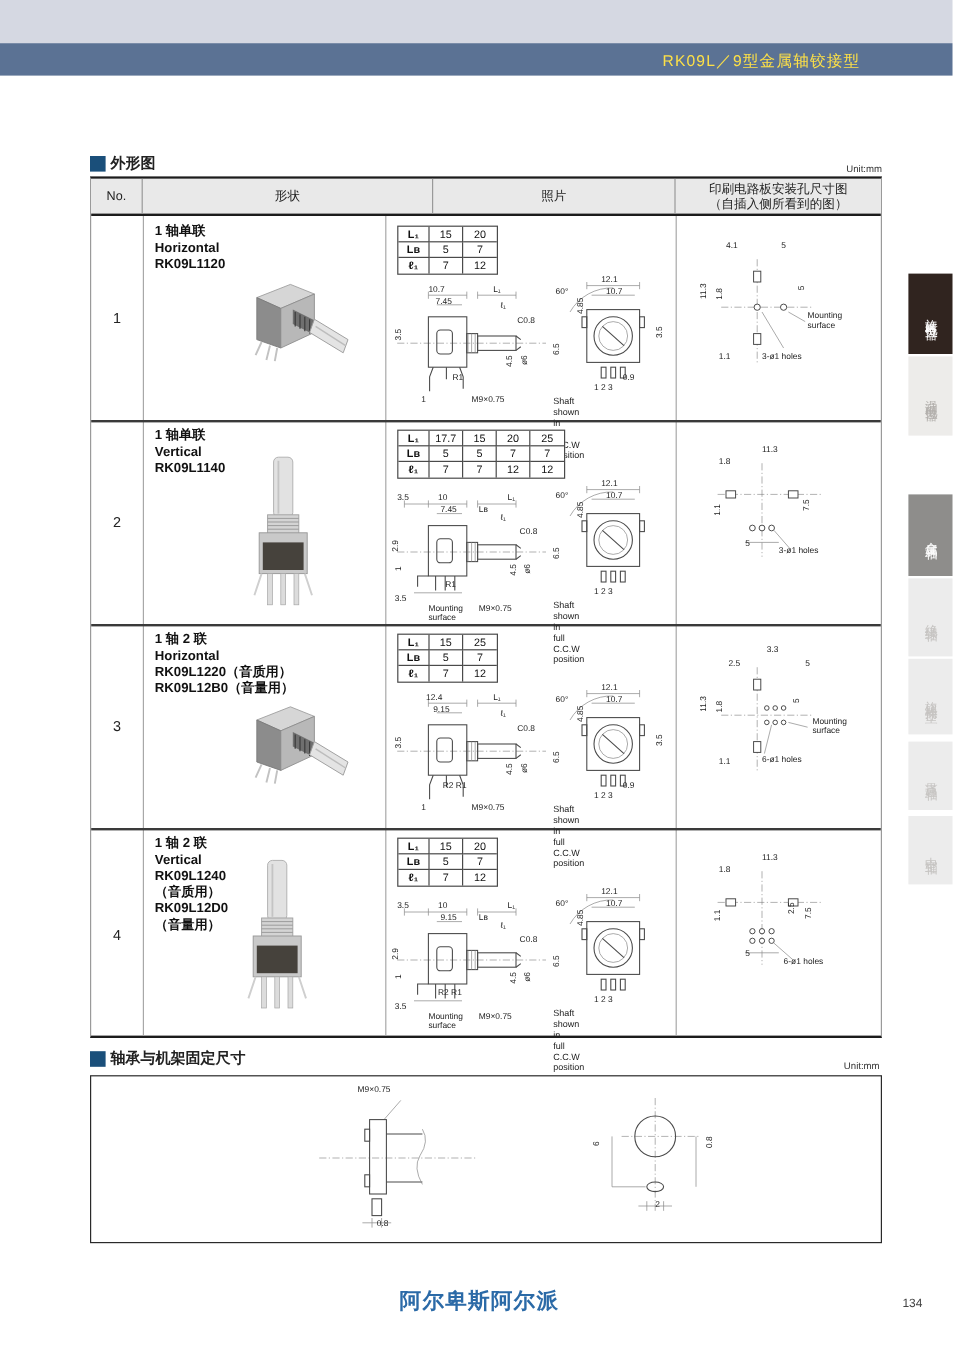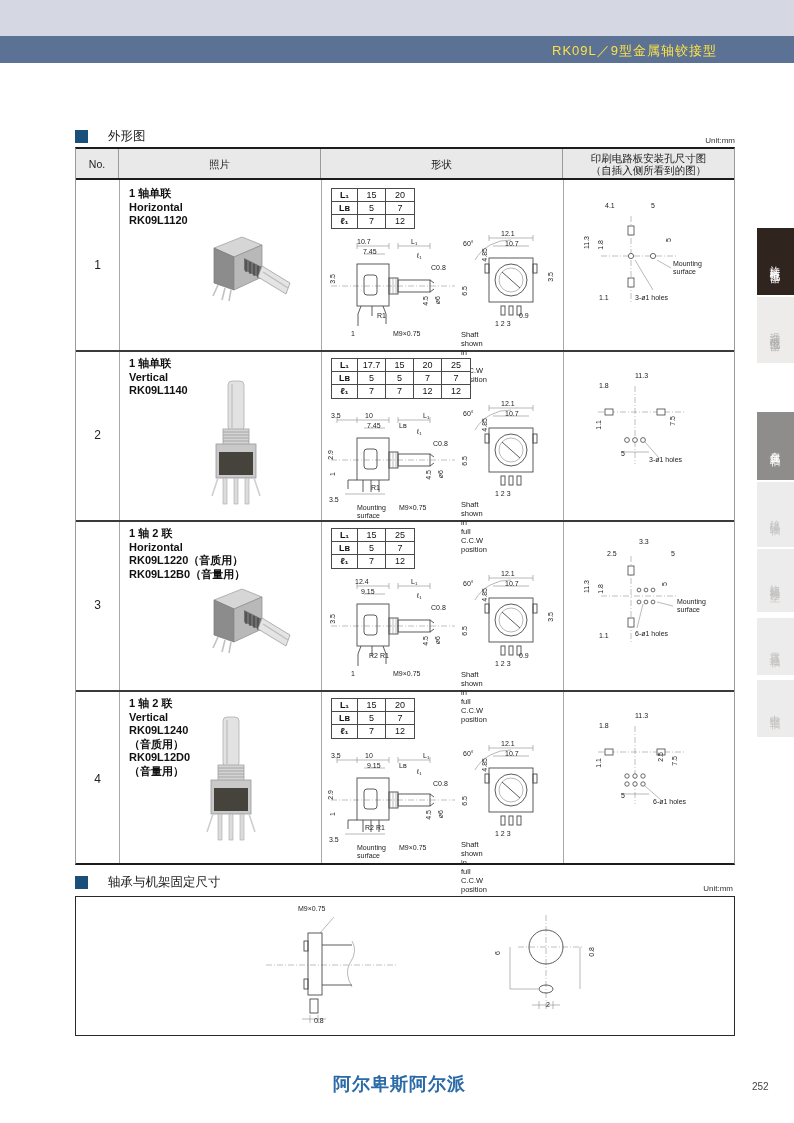--- a/index.html
+++ b/index.html
@@ -6,21 +6,21 @@
   .page{position:relative;width:794px;height:1123px;background:#ffffff;overflow:hidden;
         font-family:"Liberation Sans",sans-serif;color:#1d1d1d;}
   .abs{position:absolute;}
   
   .topband{left:0;top:0;width:794px;height:36px;background:#d5d8e2;}
   .titlebar{left:0;top:36px;width:794px;height:27px;background:#5b7294;}
   .titlebar .t{position:absolute;right:77px;top:6px;font-size:13px;color:#fde047;letter-spacing:1px;}
   
   .sec{display:flex;align-items:center;gap:4px;}
   .sq{width:13px;height:13px;background:#1a4f7a;display:inline-block;}
-  .sec .lbl{font-size:12.5px;font-weight:normal;color:#222;margin-left:16px;}
+  .sec .lbl{font-size:12.5px;font-weight:bold;color:#222;}
   .unit{font-size:8px;color:#333;}
   
   .tbl{left:75px;top:147px;width:660px;height:718px;box-sizing:border-box;
        border-top:2px solid #1c1c1c;border-bottom:2px solid #1c1c1c;
        border-left:1px solid #9a9a9a;border-right:1px solid #9a9a9a;}
   .thead{position:absolute;left:0;top:0;width:658px;height:31px;background:#e9e9e9;
          border-bottom:2px solid #1c1c1c;box-sizing:border-box;display:flex;}
   .th{display:flex;align-items:center;justify-content:center;font-size:10.5px;color:#222;
       border-right:1px solid #9a9a9a;box-sizing:border-box;text-align:center;white-space:pre-line;line-height:12px;}
   .th:last-child{border-right:none;}
@@ -78,22 +78,22 @@
 
   <div class="abs sec" style="left:75px;top:128px;">
     <span class="sq"></span>
     <span class="lbl">外形图</span>
   </div>
   <div class="abs unit" style="left:560px;top:136px;width:175px;text-align:right;">Unit:mm</div>
 
   <div class="abs tbl">
     <div class="thead">
       <div class="th w-no">No.</div>
+      <div class="th w-sh">形状</div>
       <div class="th w-ph">照片</div>
-      <div class="th w-sh">形状</div>
       <div class="th w-pc">印刷电路板安装孔尺寸图
 （自插入侧所看到的图）</div>
     </div>
     <div class="csep" style="left:43px;"></div>
     <div class="csep" style="left:245px;"></div>
     <div class="csep" style="left:487px;"></div>
     <div class="rsep" style="top:201px;"></div>
     <div class="rsep" style="top:371px;"></div>
     <div class="rsep" style="top:541px;"></div>
 
@@ -497,15 +497,15 @@
         <ellipse cx="70" cy="80" rx="7" ry="4" class="ln"></ellipse>
         <path d="M34,38 v42 M34,80 h28" class="ln2"></path>
         <path d="M104,38 v42" class="ln2"></path>
         <path d="M56,96 h28" class="ln2"></path>
         <path d="M63,92 v8 M77,92 v8" class="ln2"></path>
       </svg>
     <span class="dim v" style="left: 18px; top: 42px;">6</span><span class="dim v" style="left: 112px; top: 38px;">0.8</span><span class="dim" style="left: 70px; top: 92px;">2</span></div>
   </div>
 
   <div class="abs logo">阿尔卑斯阿尔派</div>
-  <div class="abs pnum">252</div>
+  <div class="abs pnum">134</div>
 
 </div>
 
 </body></html>

